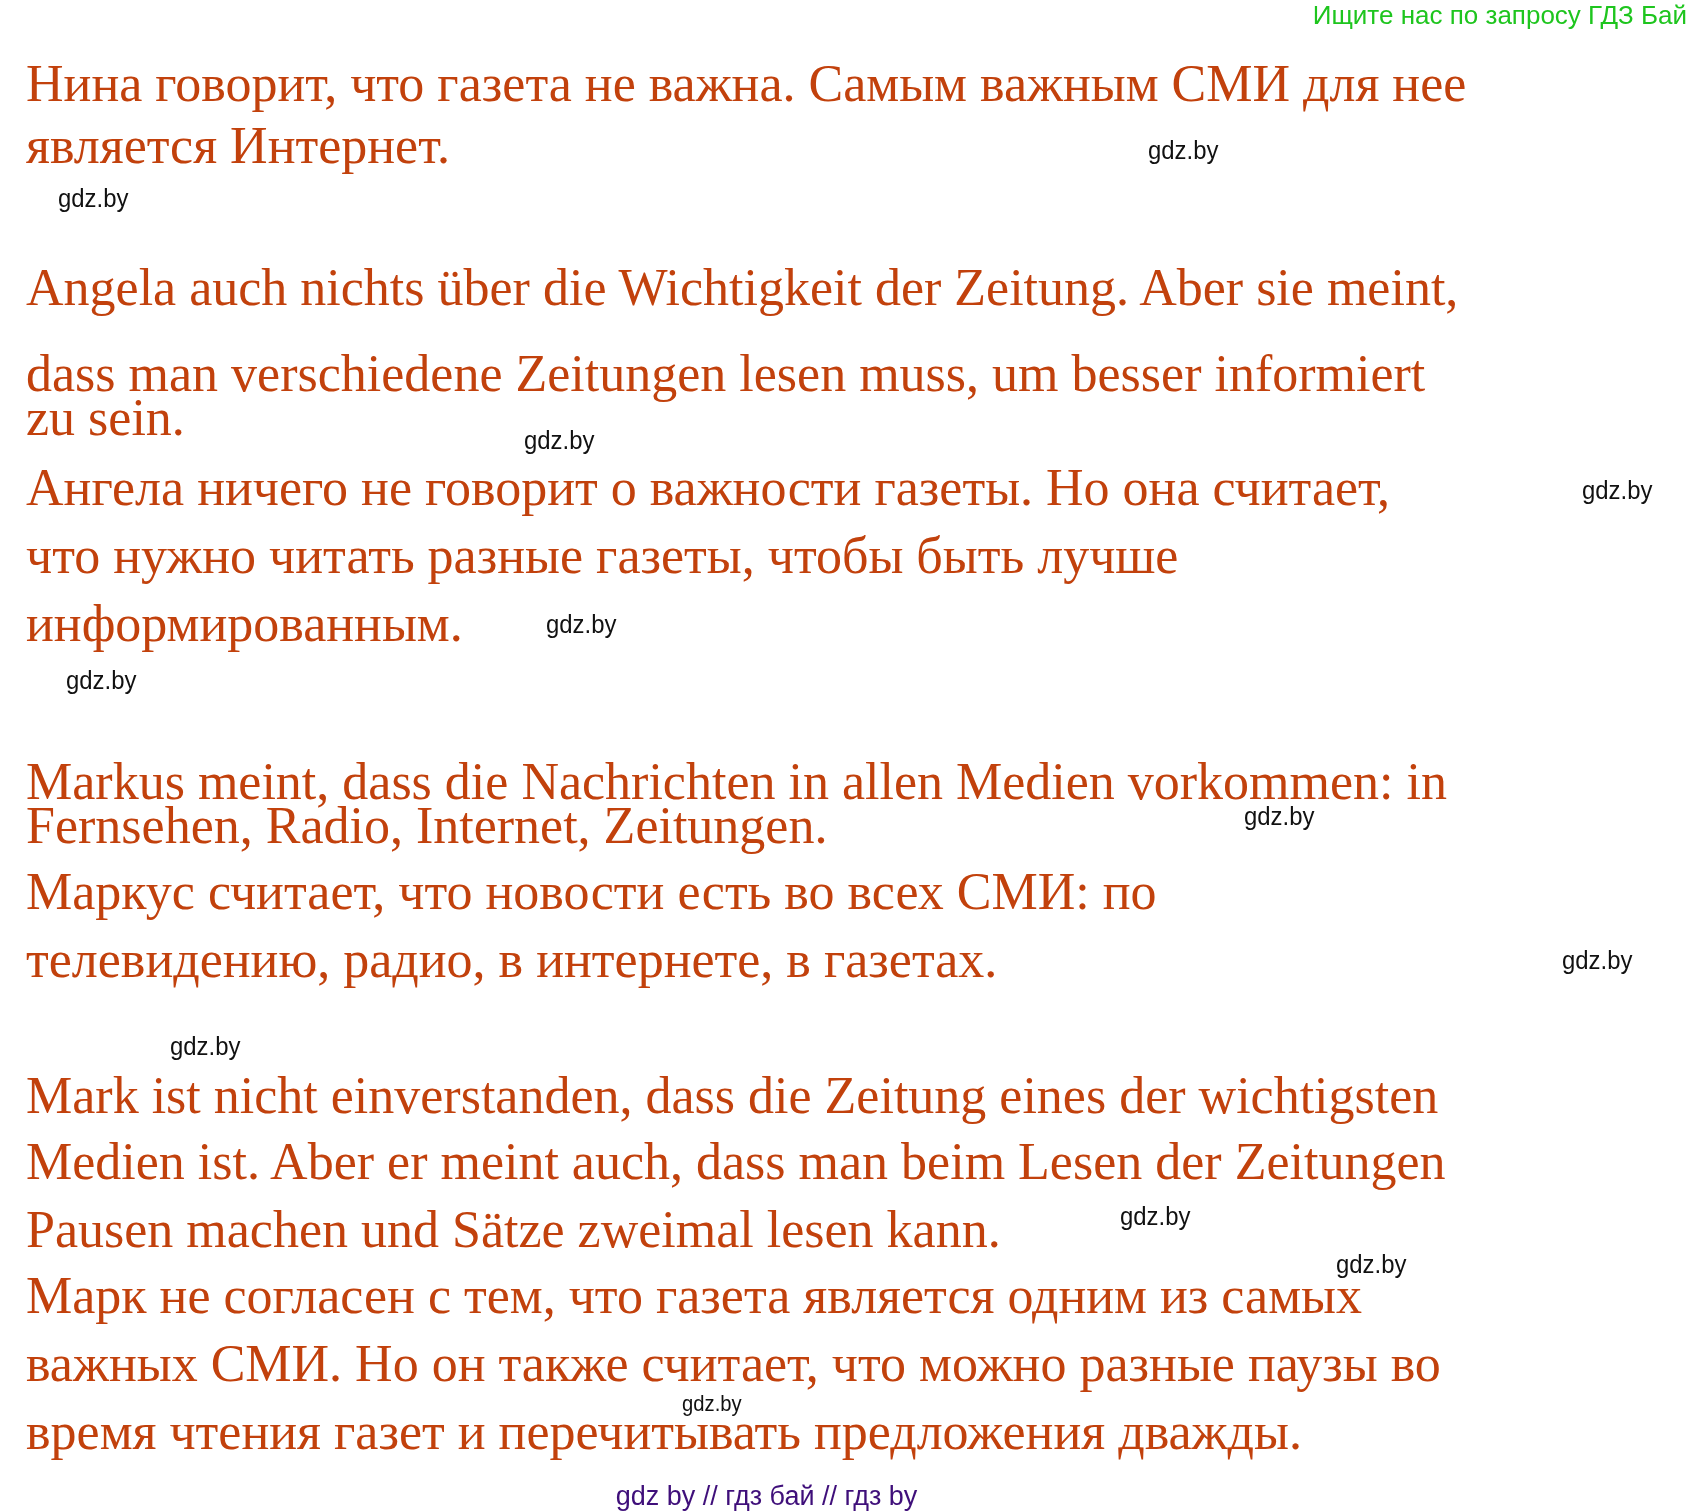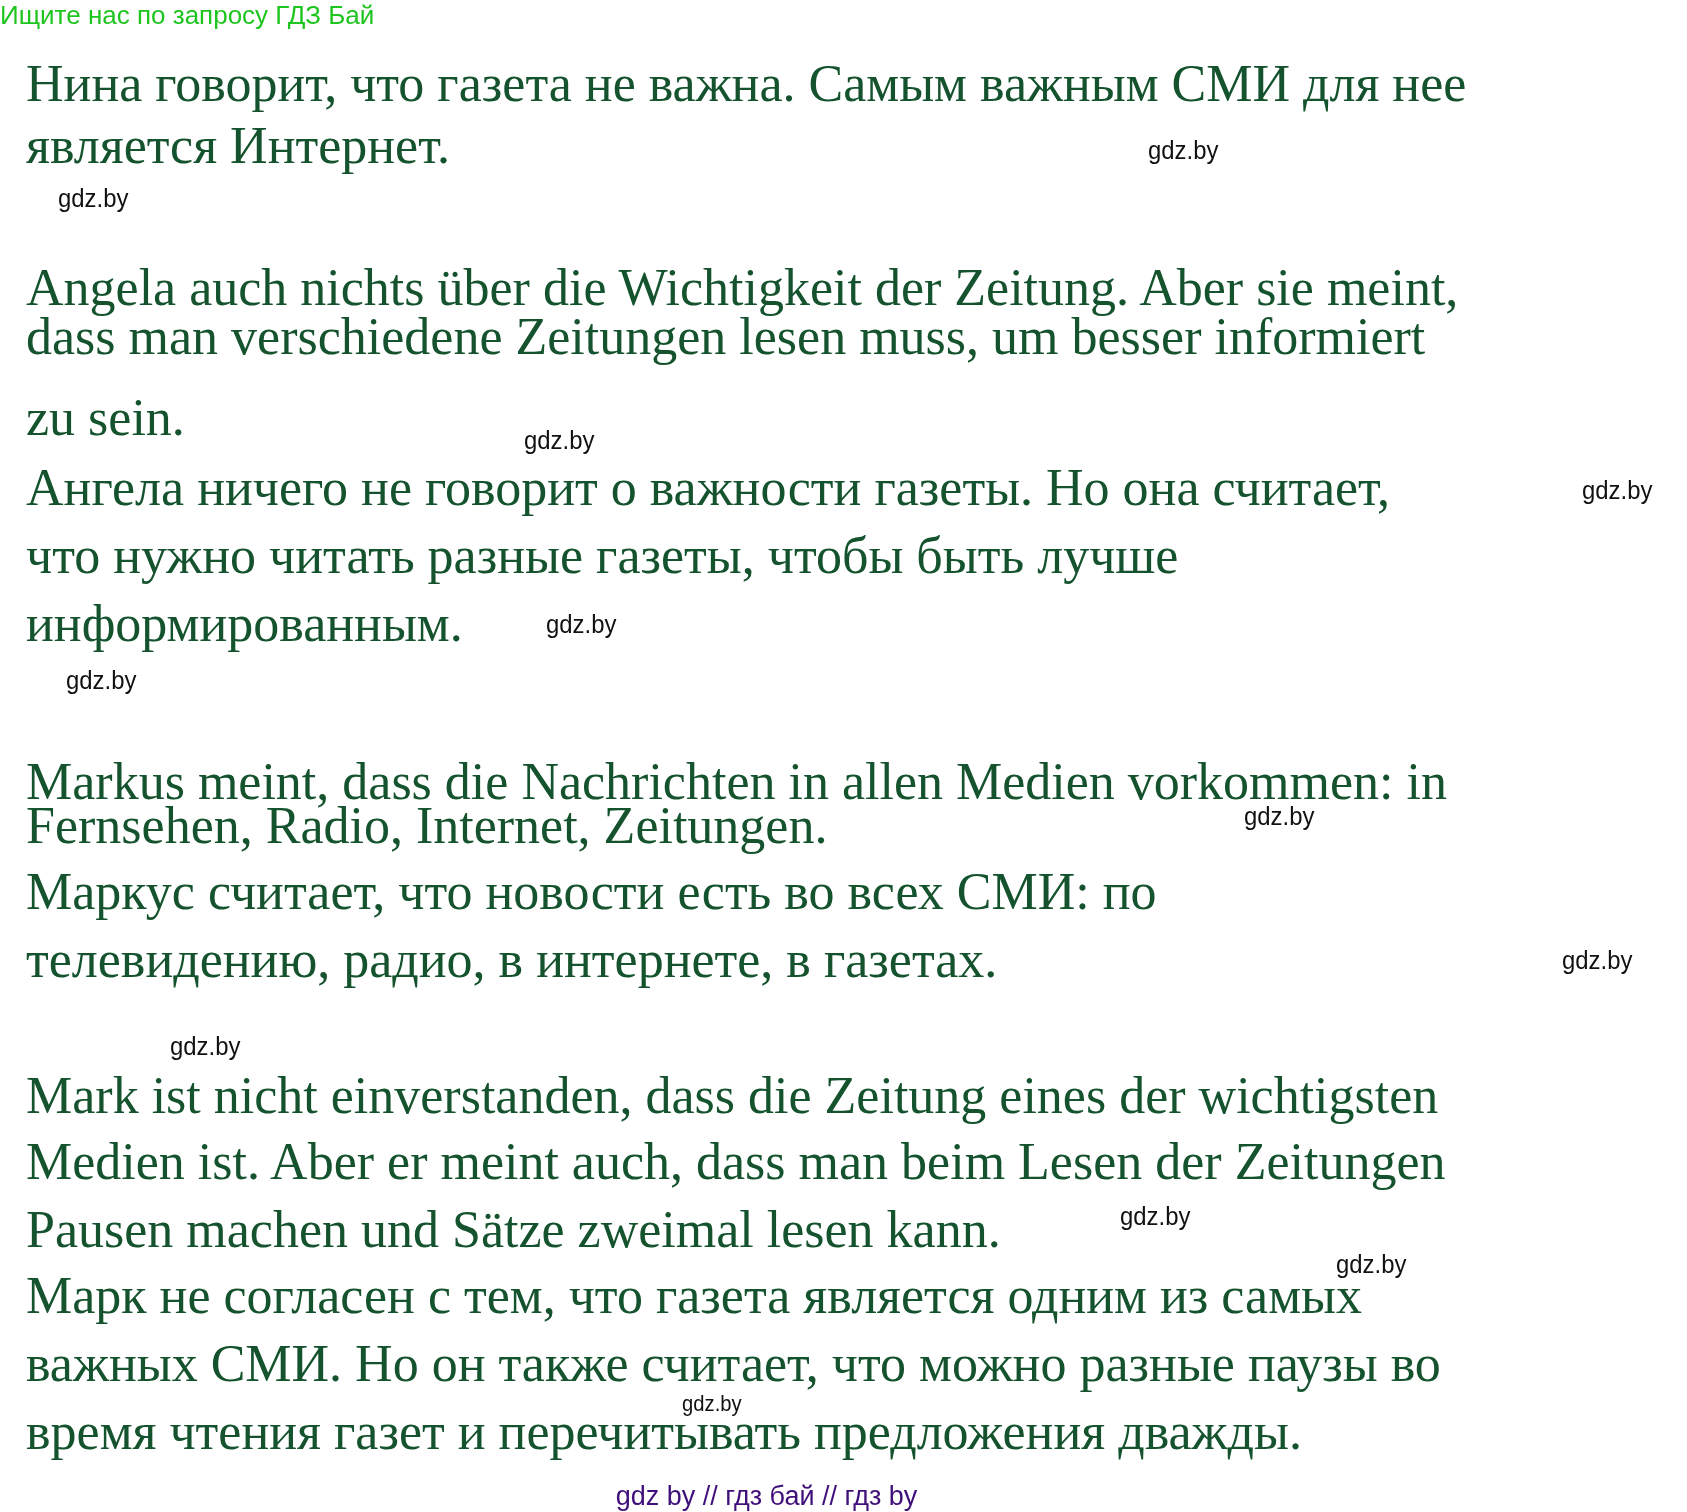--- a/index.html
+++ b/index.html
@@ -1,25 +1,25 @@
 <!DOCTYPE html>
 <html><head>
   <meta charset="utf-8">
   <style>
     html, body { margin: 0; padding: 0; background: #ffffff; }
     body { width: 1687px; height: 1512px; position: relative; overflow: hidden; }
     .header {
       position: absolute; left: 0; top: 0; width: 1687px; height: 30px;
-      text-align: left; font-family: "Liberation Sans", sans-serif;
+      text-align: right; font-family: "Liberation Sans", sans-serif;
       font-size: 26px; line-height: 30px; color: #1ec51e;
     }
     .line {
       position: absolute; left: 26px; white-space: nowrap;
       font-family: "Liberation Serif", serif; font-size: 52px; line-height: 60px;
-      color: #14532d;
+      color: #c2410c;
     }
     .name { text-decoration-thickness: 2px; text-underline-offset: 6px; }
     .wm {
       position: absolute; white-space: nowrap;
       font-family: "Liberation Sans", sans-serif; font-size: 26px; line-height: 28px;
       color: #111111; transform: scaleX(0.92); transform-origin: left top;
     }
     .footer {
       position: absolute; left: 0; top: 1480px; width: 1533px; height: 32px;
       text-align: center; font-family: "Liberation Sans", sans-serif;
@@ -30,21 +30,21 @@
 <body>
 
 <div class="header">Ищите нас по запросу ГДЗ Бай</div>
 
 <div class="line" style="top:54px">Нина говорит, что газета не важна. Самым важным СМИ для нее</div>
 <div class="line" style="top:116px">является Интернет.</div>
 <div class="wm" style="left:1148px;top:136px">gdz.by</div>
 <div class="wm" style="left:58px;top:184px">gdz.by</div>
 
 <div class="line" style="top:258px"><span class="name">Angela</span><span> auch nichts über die Wichtigkeit der Zeitung. Aber sie meint,</span></div>
-<div class="line" style="top:307px">dass man verschiedene Zeitungen lesen muss, um besser informiert</div>
+<div class="line" style="top:344px">dass man verschiedene Zeitungen lesen muss, um besser informiert</div>
 <div class="line" style="top:388px">zu sein.</div>
 <div class="wm" style="left:524px;top:426px">gdz.by</div>
 <div class="line" style="top:458px">Ангела ничего не говорит о важности газеты. Но она считает,</div>
 <div class="wm" style="left:1582px;top:476px">gdz.by</div>
 <div class="line" style="top:526px">что нужно читать разные газеты, чтобы быть лучше</div>
 <div class="line" style="top:594px">информированным.</div>
 <div class="wm" style="left:546px;top:610px">gdz.by</div>
 <div class="wm" style="left:66px;top:666px">gdz.by</div>
 
 <div class="line" style="top:752px"><span class="name">Markus</span><span> meint, dass die Nachrichten in allen Medien vorkommen: in</span></div>

